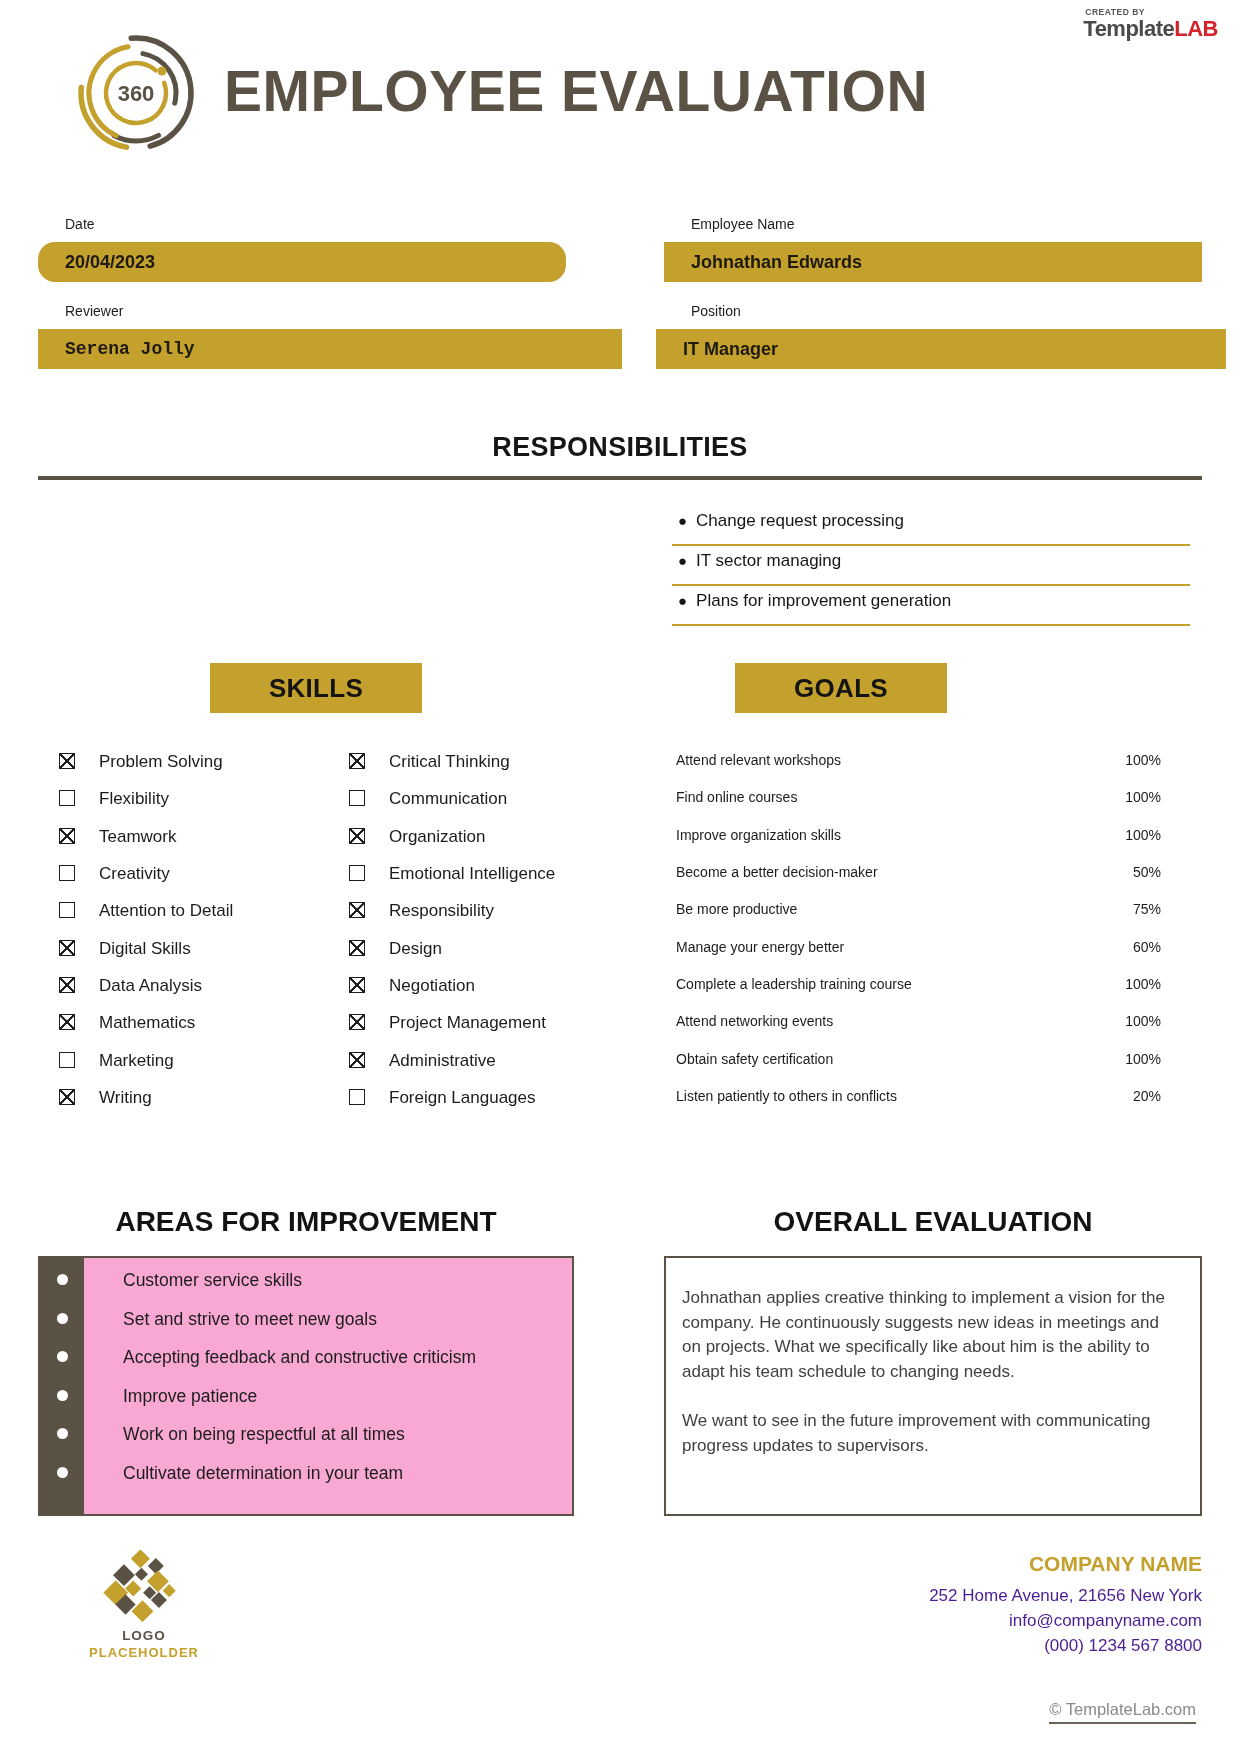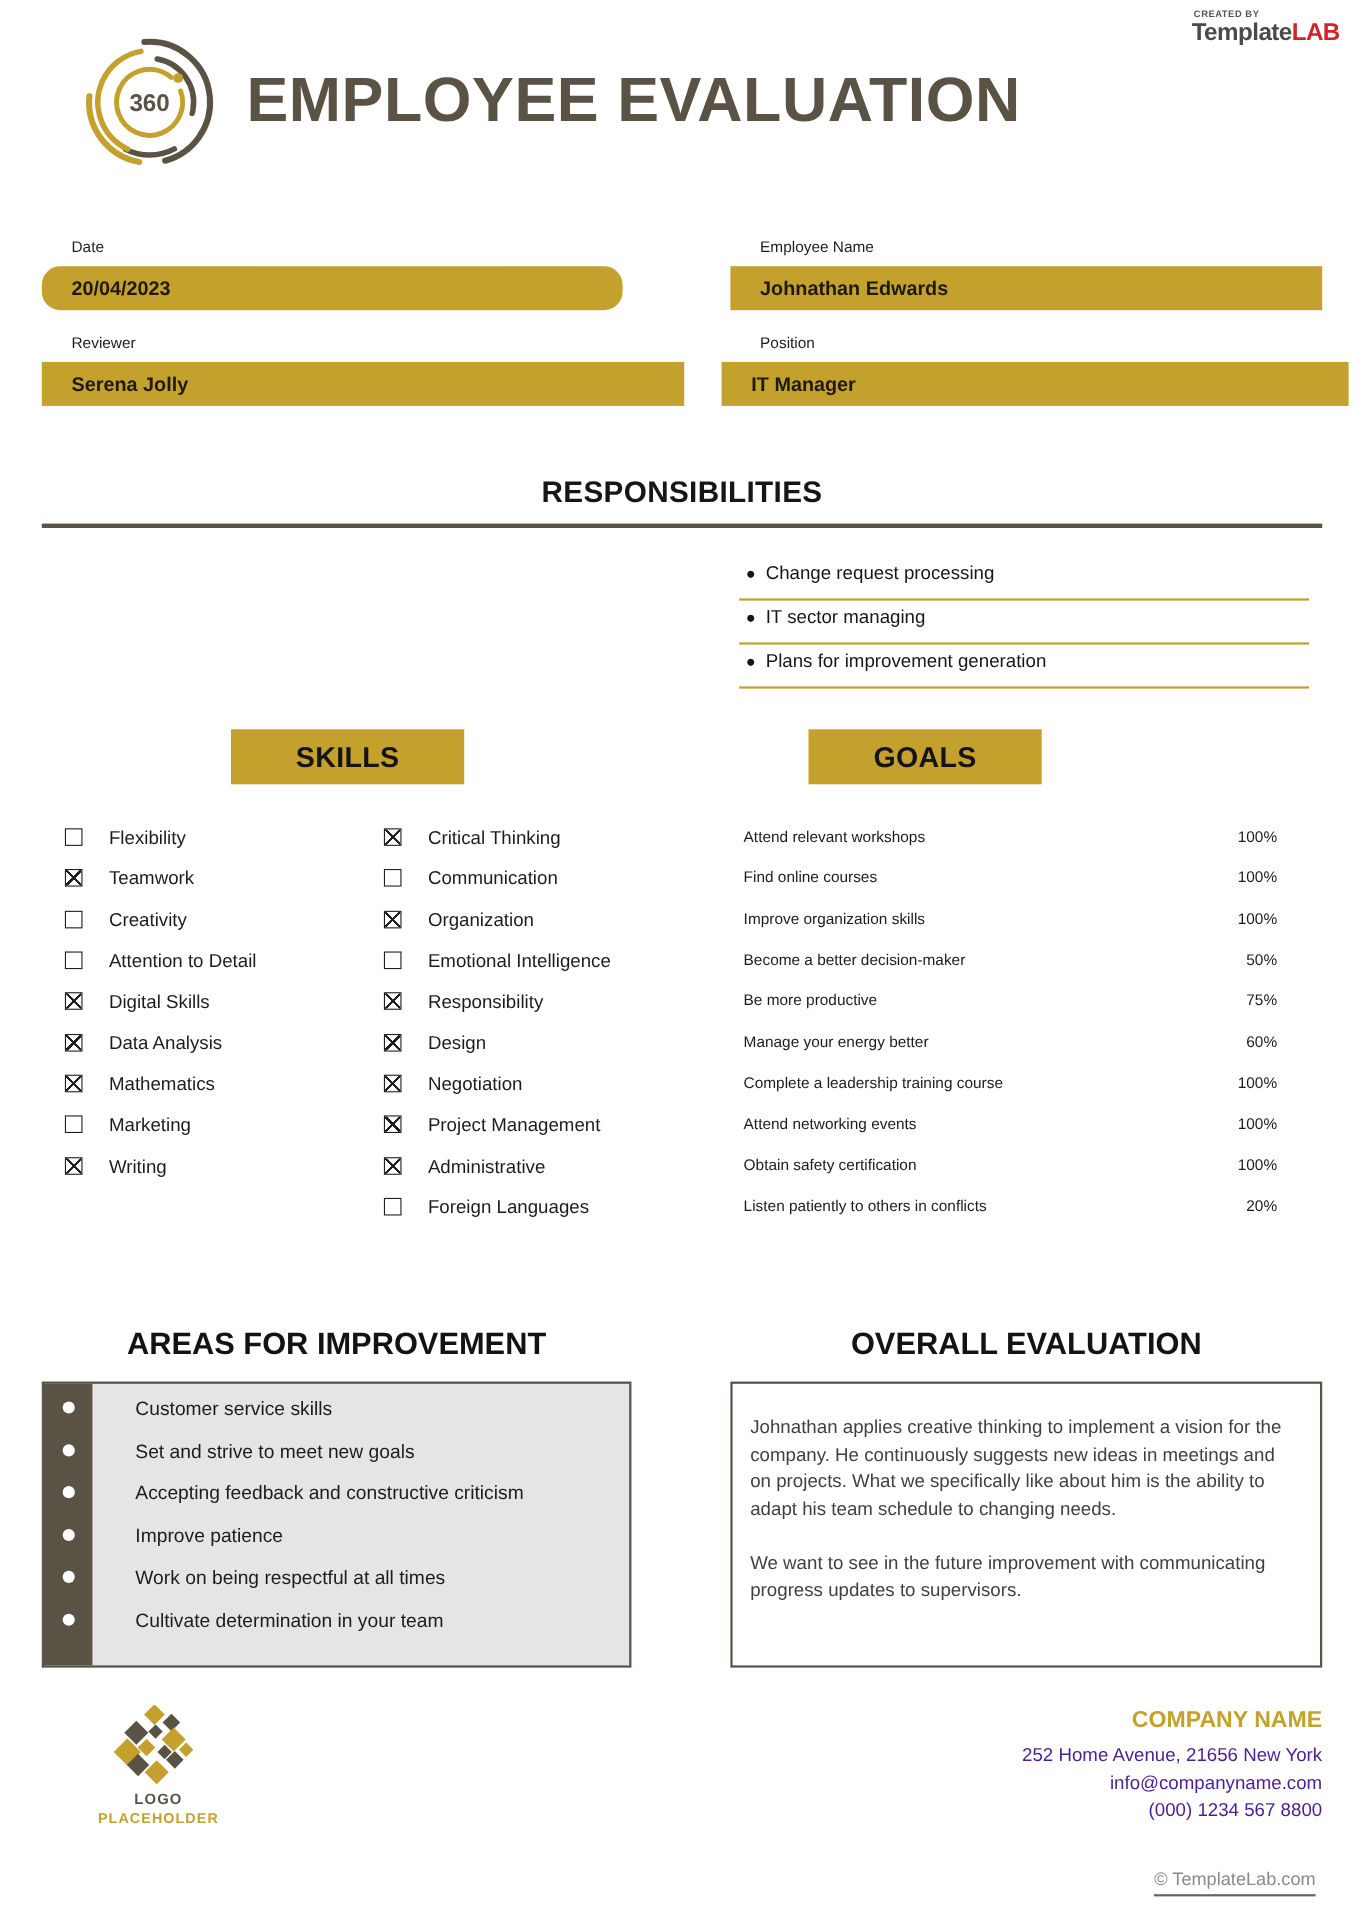--- a/index.html
+++ b/index.html
@@ -18,21 +18,21 @@
   .logo360{position:absolute;left:76px;top:32px;width:120px;height:122px;}
   .logo360 text{font-family:"Liberation Sans",sans-serif;}
   .page-title{position:absolute;left:224px;top:58px;font-size:57px;font-weight:700;color:var(--brown);letter-spacing:.5px;white-space:nowrap;}
 
   
   .field-label{position:absolute;font-size:14px;color:#1d1d1d;}
   .field-bar{position:absolute;background:var(--gold);height:40px;display:flex;align-items:center;padding-left:27px;}
   .field-value{font-size:18px;font-weight:700;color:#1e1a10;}
   .lbl-date{left:65px;top:216px;}      .bar-date{left:38px;top:242px;width:528px;border-radius:17px;}
   .lbl-emp{left:691px;top:216px;}      .bar-emp{left:664px;top:242px;width:538px;}
-  .lbl-rev{left:65px;top:303px;}       .bar-rev{left:38px;top:329px;width:584px;}
+  .lbl-rev{left:65px;top:303px;}       .bar-rev{left:38px;top:329px;width:584px;font-family:Liberation Mono, monospace;}
   .lbl-pos{left:691px;top:303px;}      .bar-pos{left:656px;top:329px;width:570px;text-align:right;}
 
   
   .resp-title{position:absolute;left:0;top:432px;width:100%;text-align:center;font-size:27px;font-weight:700;color:#161616;letter-spacing:.3px;}
   .resp-rule{position:absolute;left:38px;top:476px;width:1164px;height:4px;background:var(--brown);}
   .resp-list{position:absolute;top:506px;list-style:none;}
   .resp-left{left:38px;width:593px;}
   .resp-right{left:672px;width:518px;}
   .resp-list li{padding:5px 0 13px 6px;border-bottom:2.5px solid var(--gold);font-size:17px;color:#161616;}
   .resp-bullet{display:inline-block;margin-right:9px;font-size:15px;}
@@ -48,21 +48,21 @@
       linear-gradient(45deg,  transparent 45%, #1f1f1f 45%, #1f1f1f 55%, transparent 55%),
       linear-gradient(135deg, transparent 45%, #1f1f1f 45%, #1f1f1f 55%, transparent 55%);}
   .goals-list{position:absolute;left:676px;top:752px;width:485px;list-style:none;}
   .goals-list li{height:37.35px;display:flex;justify-content:space-between;font-size:14px;color:#1c1c1c;}
   .goal-pct{font-weight:400;}
 
   
   .box-title{position:absolute;top:1206px;text-align:center;font-size:28px;font-weight:700;color:#131313;}
   .imp-title{left:38px;width:536px;}
   .ovl-title{left:664px;width:538px;}
-  .imp-box{position:absolute;left:38px;top:1256px;width:536px;height:260px;border:2.5px solid var(--brown);background:#e5e5e5;}
+  .imp-box{position:absolute;left:38px;top:1256px;width:536px;height:260px;border:2.5px solid var(--brown);background:#f9a8d4;}
   .imp-strip{position:absolute;left:0;top:0;bottom:0;width:44px;background:var(--brown);}
   .imp-items{position:absolute;left:0;right:0;top:12px;list-style:none;}
   .imp-items li{position:relative;height:38.6px;padding-left:83px;font-size:17.5px;color:#1c1c1c;}
   .imp-dot{position:absolute;left:17px;top:4px;width:11px;height:11px;border-radius:50%;background:#ffffff;}
   .ovl-box{position:absolute;left:664px;top:1256px;width:538px;height:260px;border:2.5px solid var(--brown);background:#fff;padding:28px 20px 0 16px;}
   .ovl-box p{font-size:17px;line-height:24.5px;color:#404040;margin-bottom:25px;}
 
   
   .logo-ph{position:absolute;left:82px;top:1550px;width:124px;text-align:center;}
   .logo-ph svg{display:block;margin:0 auto;}
@@ -124,20 +124,24 @@
       <li><span class="resp-bullet">●</span><span>IT sector managing</span></li>
 
       <li><span class="resp-bullet">●</span><span>Plans for improvement generation</span></li>
     </ul>
 
   <div class="sec-bar skills-bar">SKILLS</div>
   <div class="sec-bar goals-bar">GOALS</div>
 
   <ul class="check-list check-col1">
 
+      <li>
+        <span class="cb checked"></span>
+        <span>Problem Solving</span>
+      </li>
 
       <li>
         <span class="cb"></span>
         <span>Flexibility</span>
       </li>
 
       <li>
         <span class="cb checked"></span>
         <span>Teamwork</span>
       </li>

